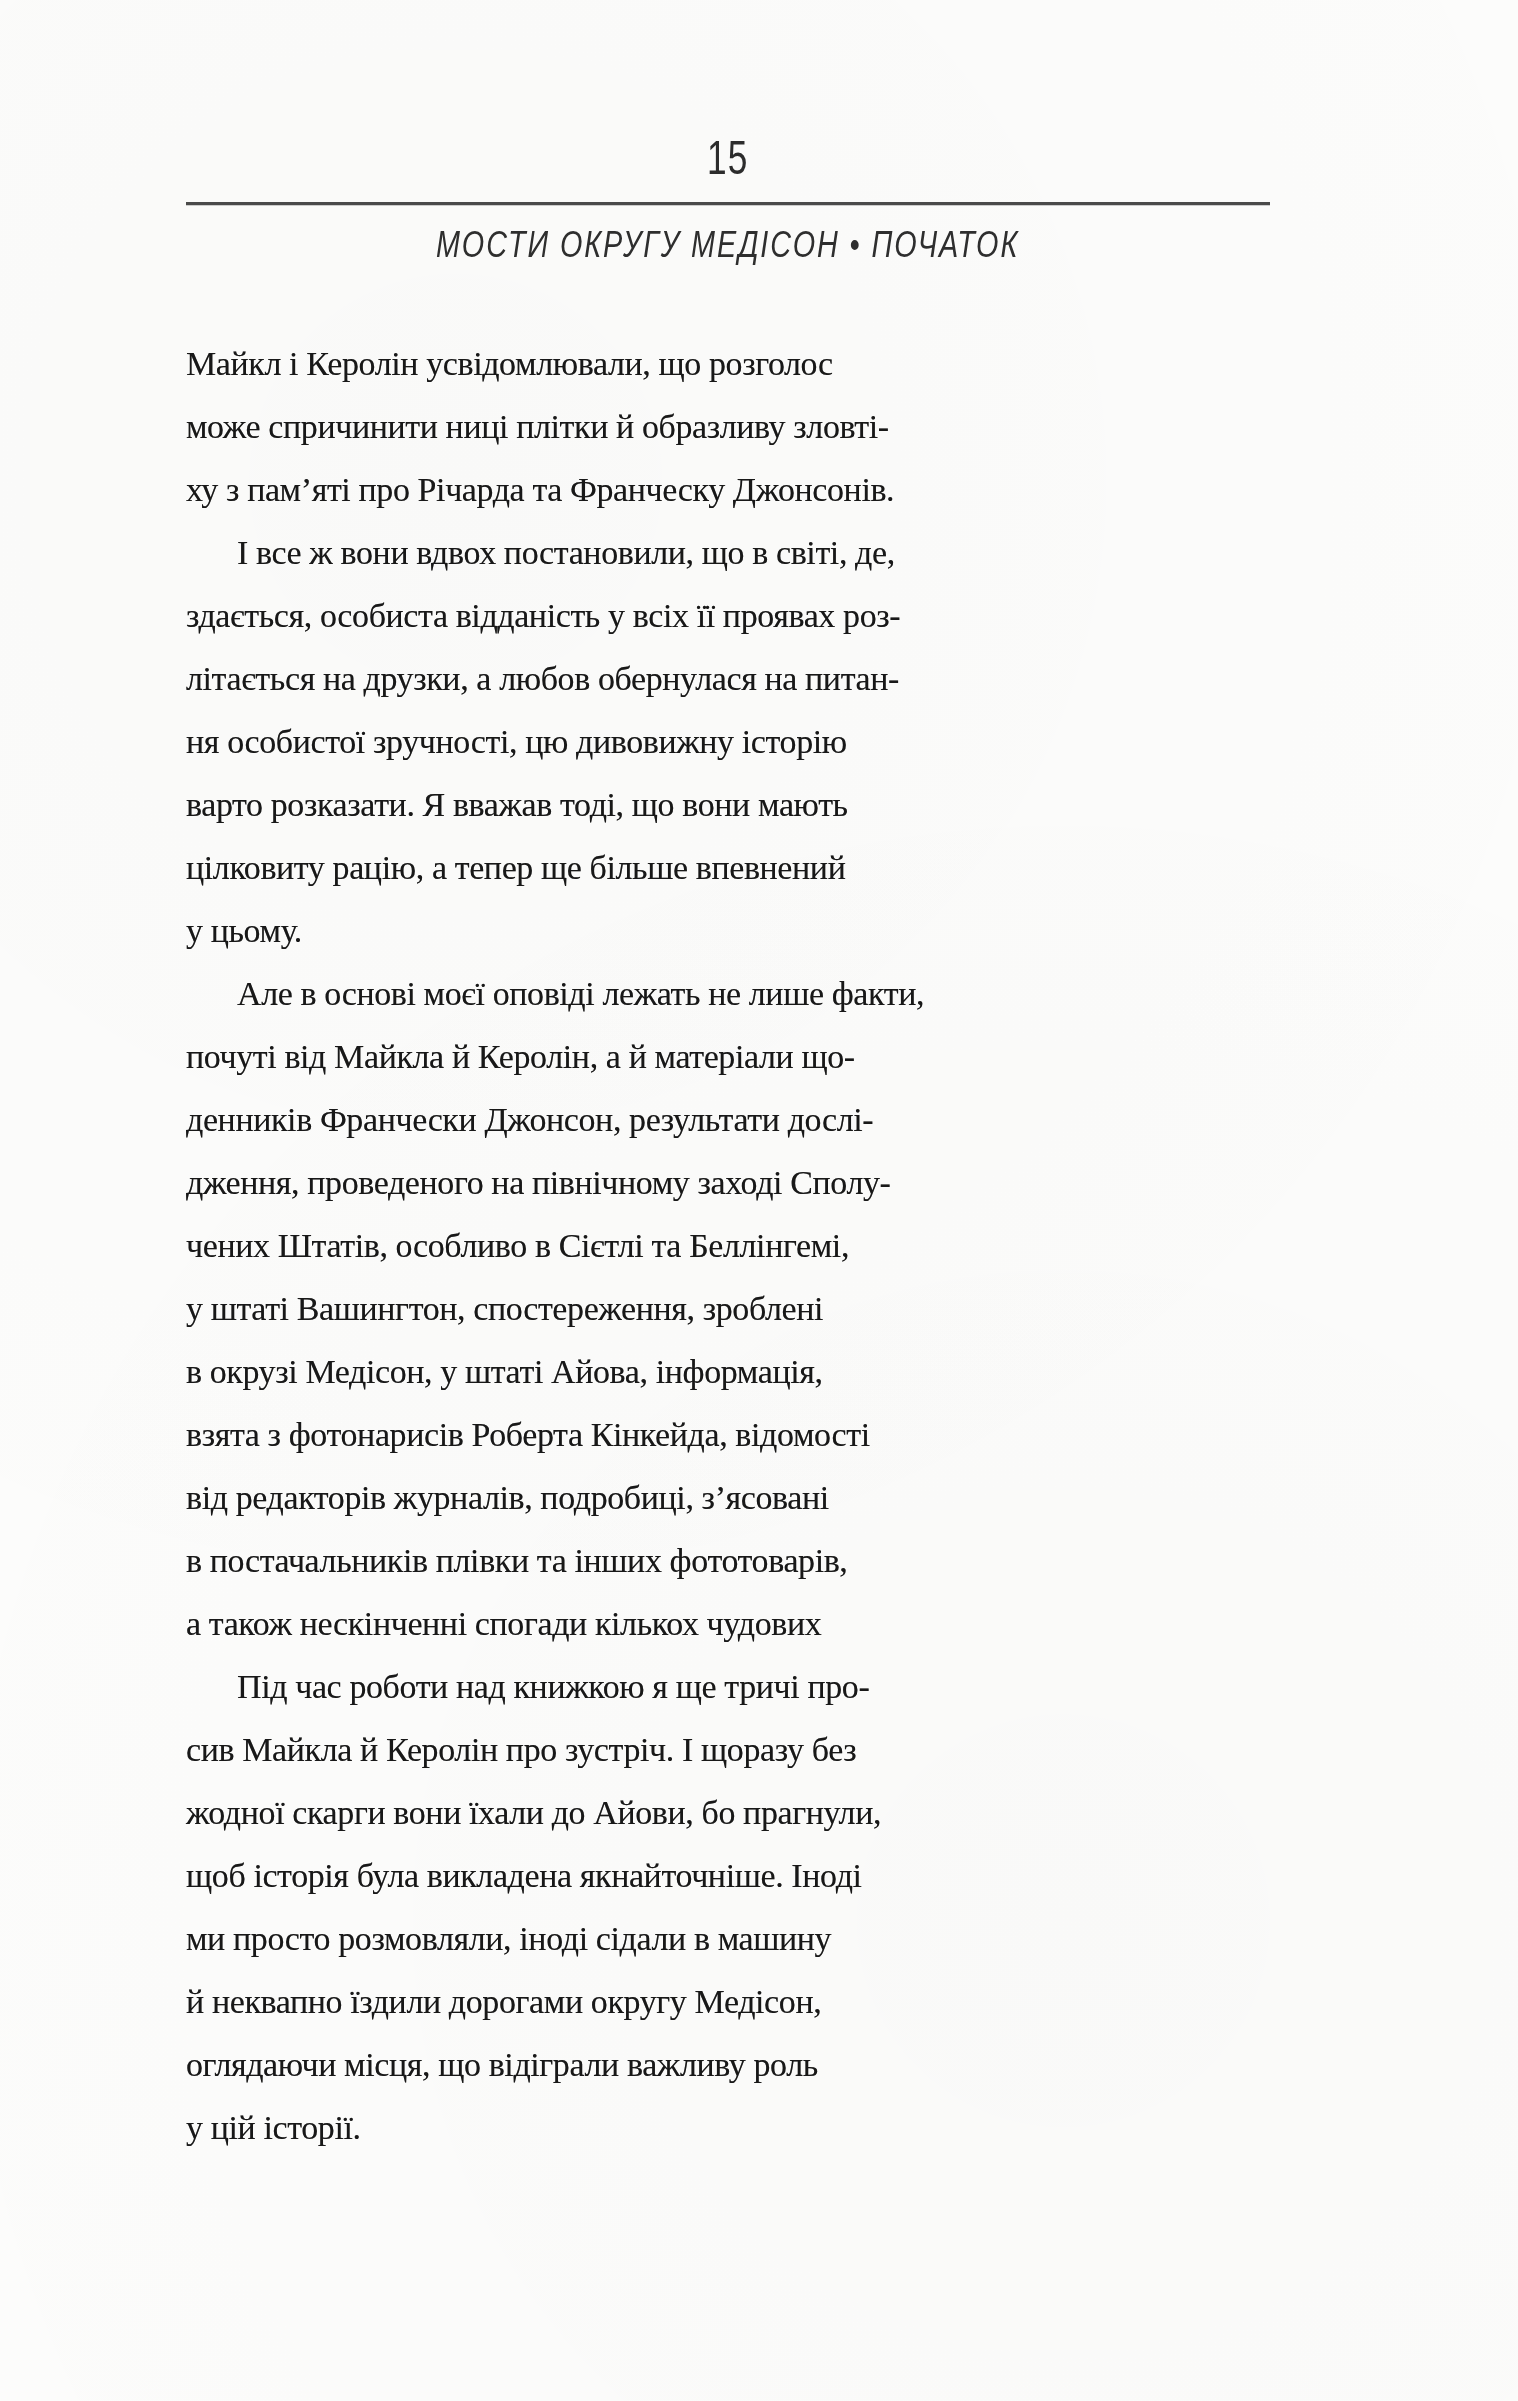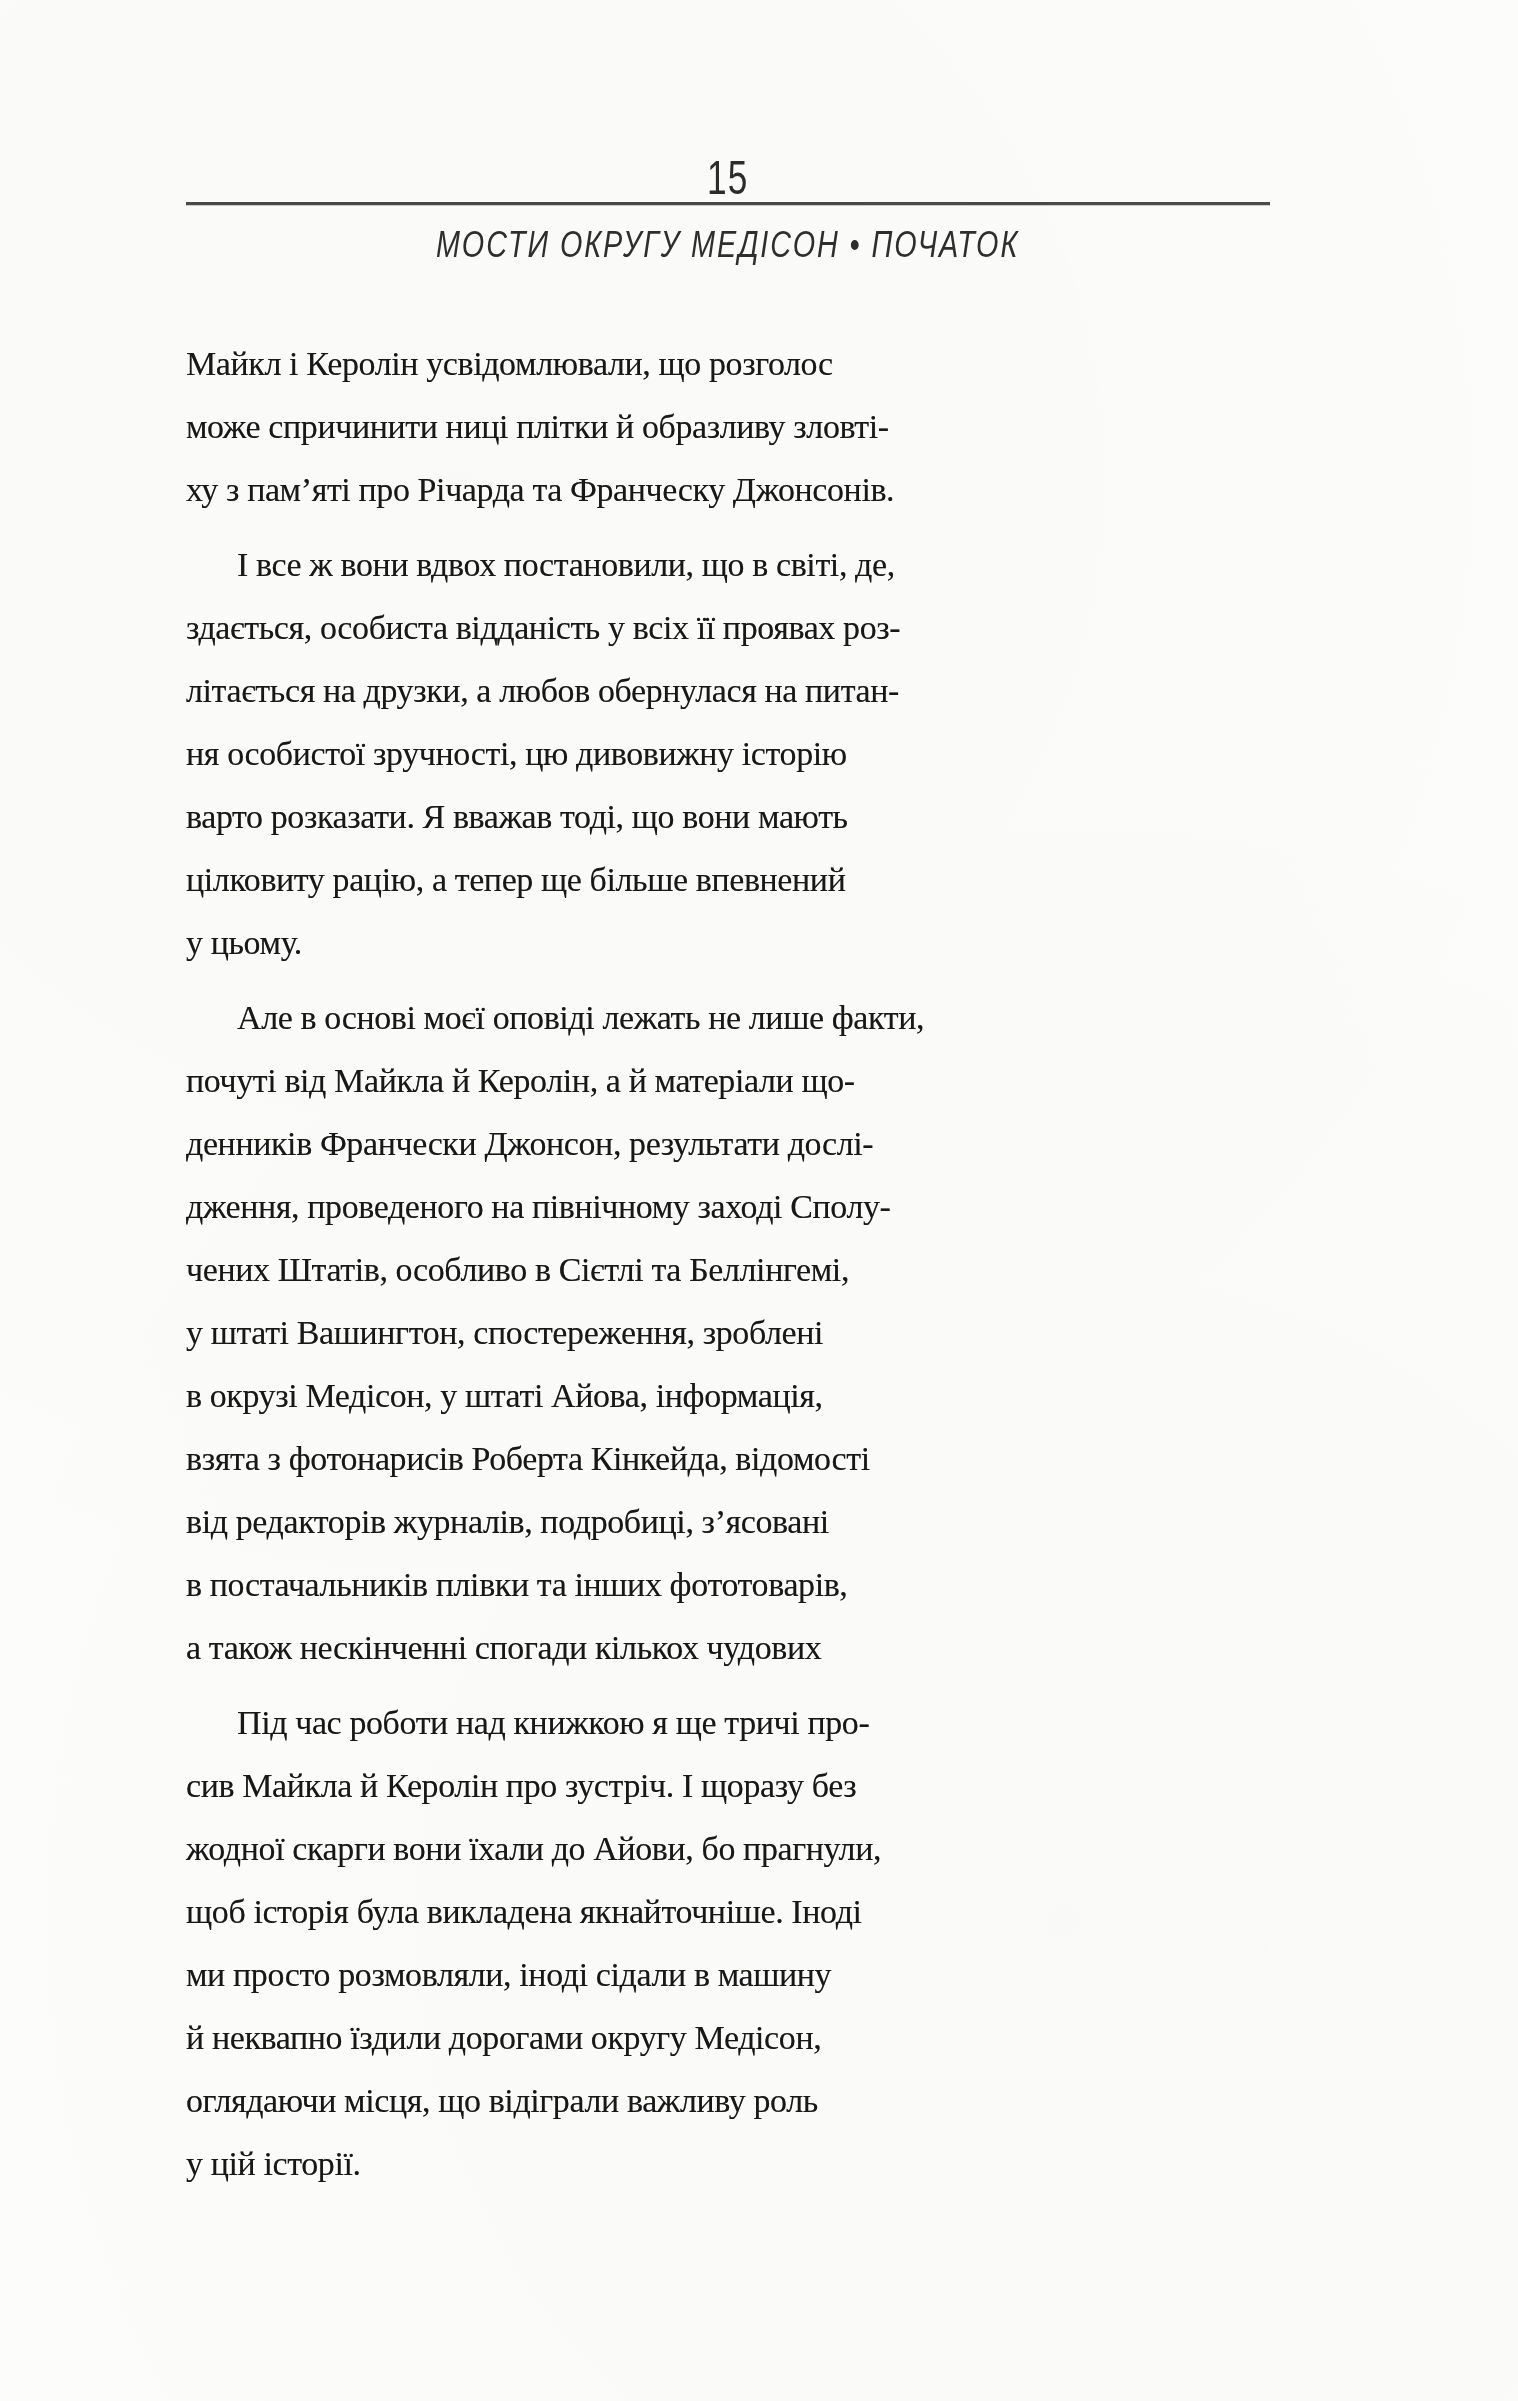--- a/index.html
+++ b/index.html
@@ -29,21 +29,20 @@
     width: 1084px;
     height: 100%;
   }
   .page-number {
     position: absolute;
     top: 133px;
     left: 0;
     width: 100%;
     text-align: center;
     line-height: 1;
-    margin-top: 20px;
   }
   .page-number .num {
     display: inline-block;
     font-family: "Liberation Sans", sans-serif;
     font-size: 49px;
     font-weight: 400;
     color: #2c2c2c;
     transform: scaleX(0.72);
     transform-origin: 50% 50%;
     letter-spacing: 1.6px;
@@ -89,21 +88,20 @@
     text-align: left;
     letter-spacing: -0.4px;
     text-shadow: 0 0 0.5px rgba(25,25,25,0.45);
   }
   .para {
     margin: 0;
     white-space: pre-line;
   }
   .para.indent {
     text-indent: 51px;
-    margin-top: 12px;
   }
 </style>
 </head>
 <body>
 
 <div class="sheet">
   <div class="content">
 
     <div class="page-number">
       <span class="num">15</span>

